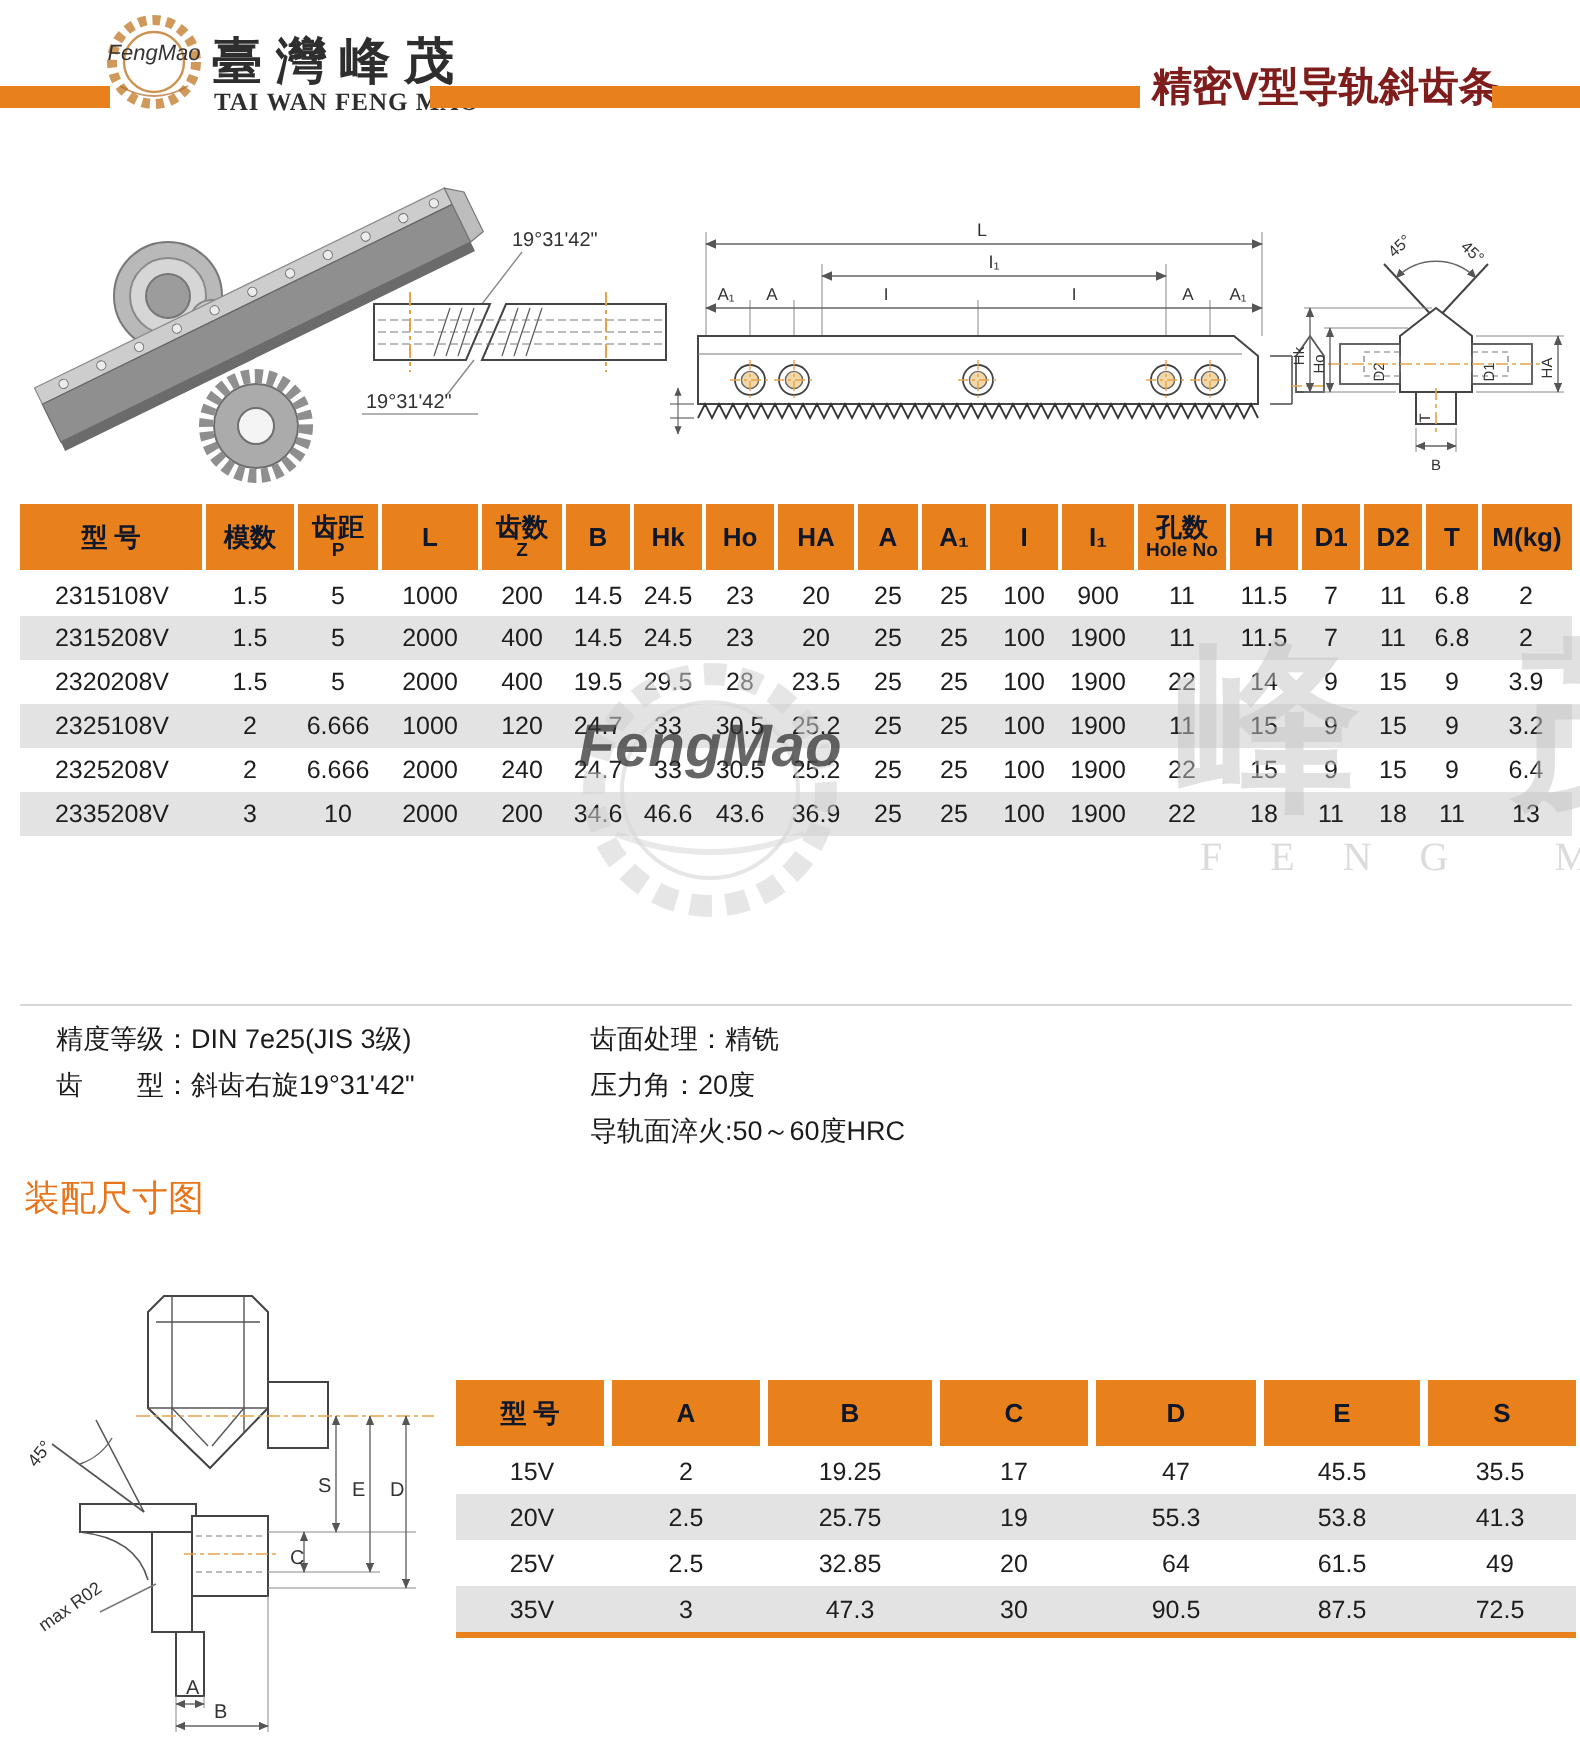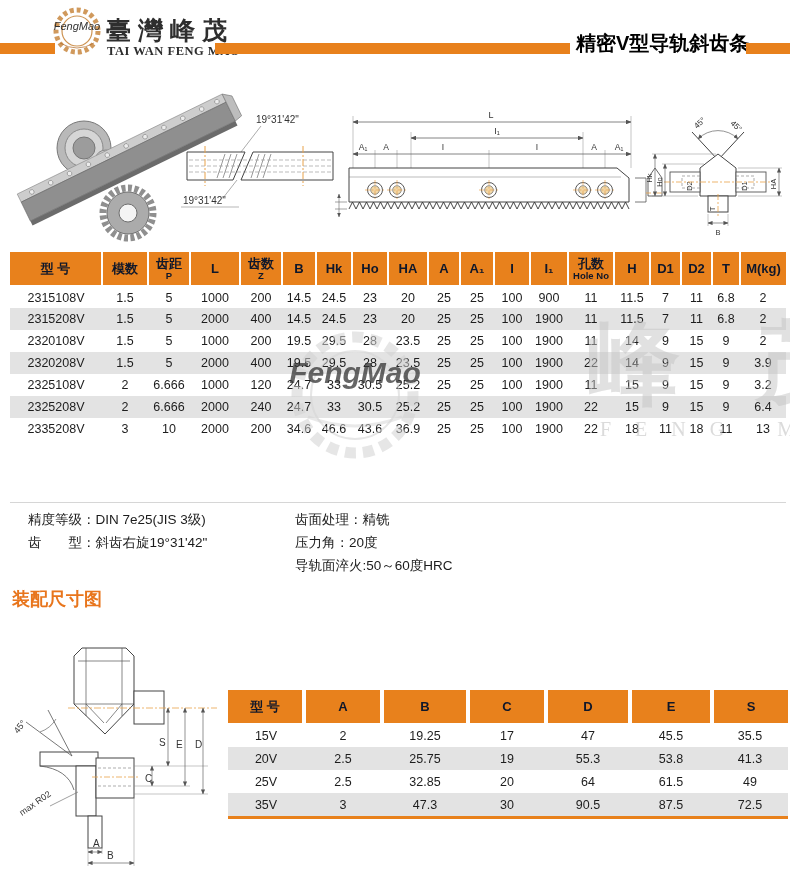--- a/index.html
+++ b/index.html
@@ -14,21 +14,21 @@
   body{margin:0;background:#fff;font-family:"Liberation Sans",sans-serif;color:var(--ink)}
   .page{position:relative;width:790px;height:879px;background:#fff;overflow:hidden}
 
   
   .bar{position:absolute;top:43px;height:11px;background:var(--orange)}
   .bar-left{left:0;width:55px}
   .bar-mid{left:215px;width:355px}
   .bar-right{left:746px;width:44px}
   .company-cn{position:absolute;left:106px;top:14px;font-family:"Liberation Serif",serif;font-weight:bold;font-size:25px;letter-spacing:7px;color:#2e2e2e;white-space:nowrap}
   .company-en{position:absolute;left:107px;top:44px;font-family:"Liberation Serif",serif;font-weight:bold;font-size:12.5px;letter-spacing:.5px;color:#2e2e2e;white-space:nowrap}
-  .page-title{position:absolute;left:576px;top:30px;font-size:20px;font-weight:bold;color:#000000;white-space:nowrap}
+  .page-title{position:absolute;left:576px;top:30px;font-size:20px;font-weight:bold;color:#7f1d1d;white-space:nowrap}
   .logo{position:absolute;left:50px;top:3px}
 
   
   .drw{position:absolute}
   svg text{font-family:"Liberation Sans",sans-serif;fill:#333}
 
   
   table{border-collapse:collapse;table-layout:fixed}
   .t1-wrap{position:absolute;left:10px;top:252px;width:776px}
   .t2-wrap{position:absolute;left:228px;top:690px;width:560px;border-bottom:3px solid var(--orange)}
@@ -42,21 +42,21 @@
   .th-main{font-size:13px;line-height:14px}
   .th-sub{font-size:9.5px;line-height:10px;font-weight:bold}
 
   
   .spec-divider{position:absolute;left:10px;top:502px;width:776px;height:1px;background:#d6d6d6}
   .spec-col{position:absolute;top:508px}
   .spec-col-1{left:28px}.spec-col-2{left:295px}.spec-col-3{left:575px}
   .spec-line{font-size:13.5px;line-height:23px;color:#1b1b1b;white-space:nowrap}
   .spec-label{font-weight:bold;font-weight:normal}
 
-  .section-heading{position:absolute;left:12px;top:587px;font-size:18px;font-weight:bold;color:var(--orange-text);white-space:nowrap}
+  .section-heading{position:absolute;left:12px;top:587px;font-size:18px;font-weight:normal;color:var(--orange-text);white-space:nowrap}
 
   
   .watermark{position:absolute;left:268px;top:312px;width:515px;height:165px;pointer-events:none;z-index:5}
   .wm-cn{position:absolute;left:320px;top:-10px;font-family:"Liberation Serif",serif;font-weight:bold;font-size:92px;letter-spacing:26px;color:rgba(195,195,195,.5);white-space:nowrap}
   .wm-en{position:absolute;left:332px;top:106px;font-family:"Liberation Serif",serif;font-size:20px;letter-spacing:24px;color:rgba(195,195,195,.6);white-space:nowrap}
 </style>
 </head>
 <body>
 
 <div class="page">
@@ -391,41 +391,20 @@
             <td>100</td>
             <td>1900</td>
             <td>11</td>
             <td>11.5</td>
             <td>7</td>
             <td>11</td>
             <td>6.8</td>
             <td>2</td>
           </tr>
           <tr>
-            <td>2320108V</td>
-            <td>1.5</td>
-            <td>5</td>
-            <td>1000</td>
-            <td>200</td>
-            <td>19.5</td>
-            <td>29.5</td>
-            <td>28</td>
-            <td>23.5</td>
-            <td>25</td>
-            <td>25</td>
-            <td>100</td>
-            <td>1900</td>
-            <td>11</td>
-            <td>14</td>
-            <td>9</td>
-            <td>15</td>
-            <td>9</td>
-            <td>2</td>
-          </tr>
-          <tr>
             <td>2320208V</td>
             <td>1.5</td>
             <td>5</td>
             <td>2000</td>
             <td>400</td>
             <td>19.5</td>
             <td>29.5</td>
             <td>28</td>
             <td>23.5</td>
             <td>25</td>

